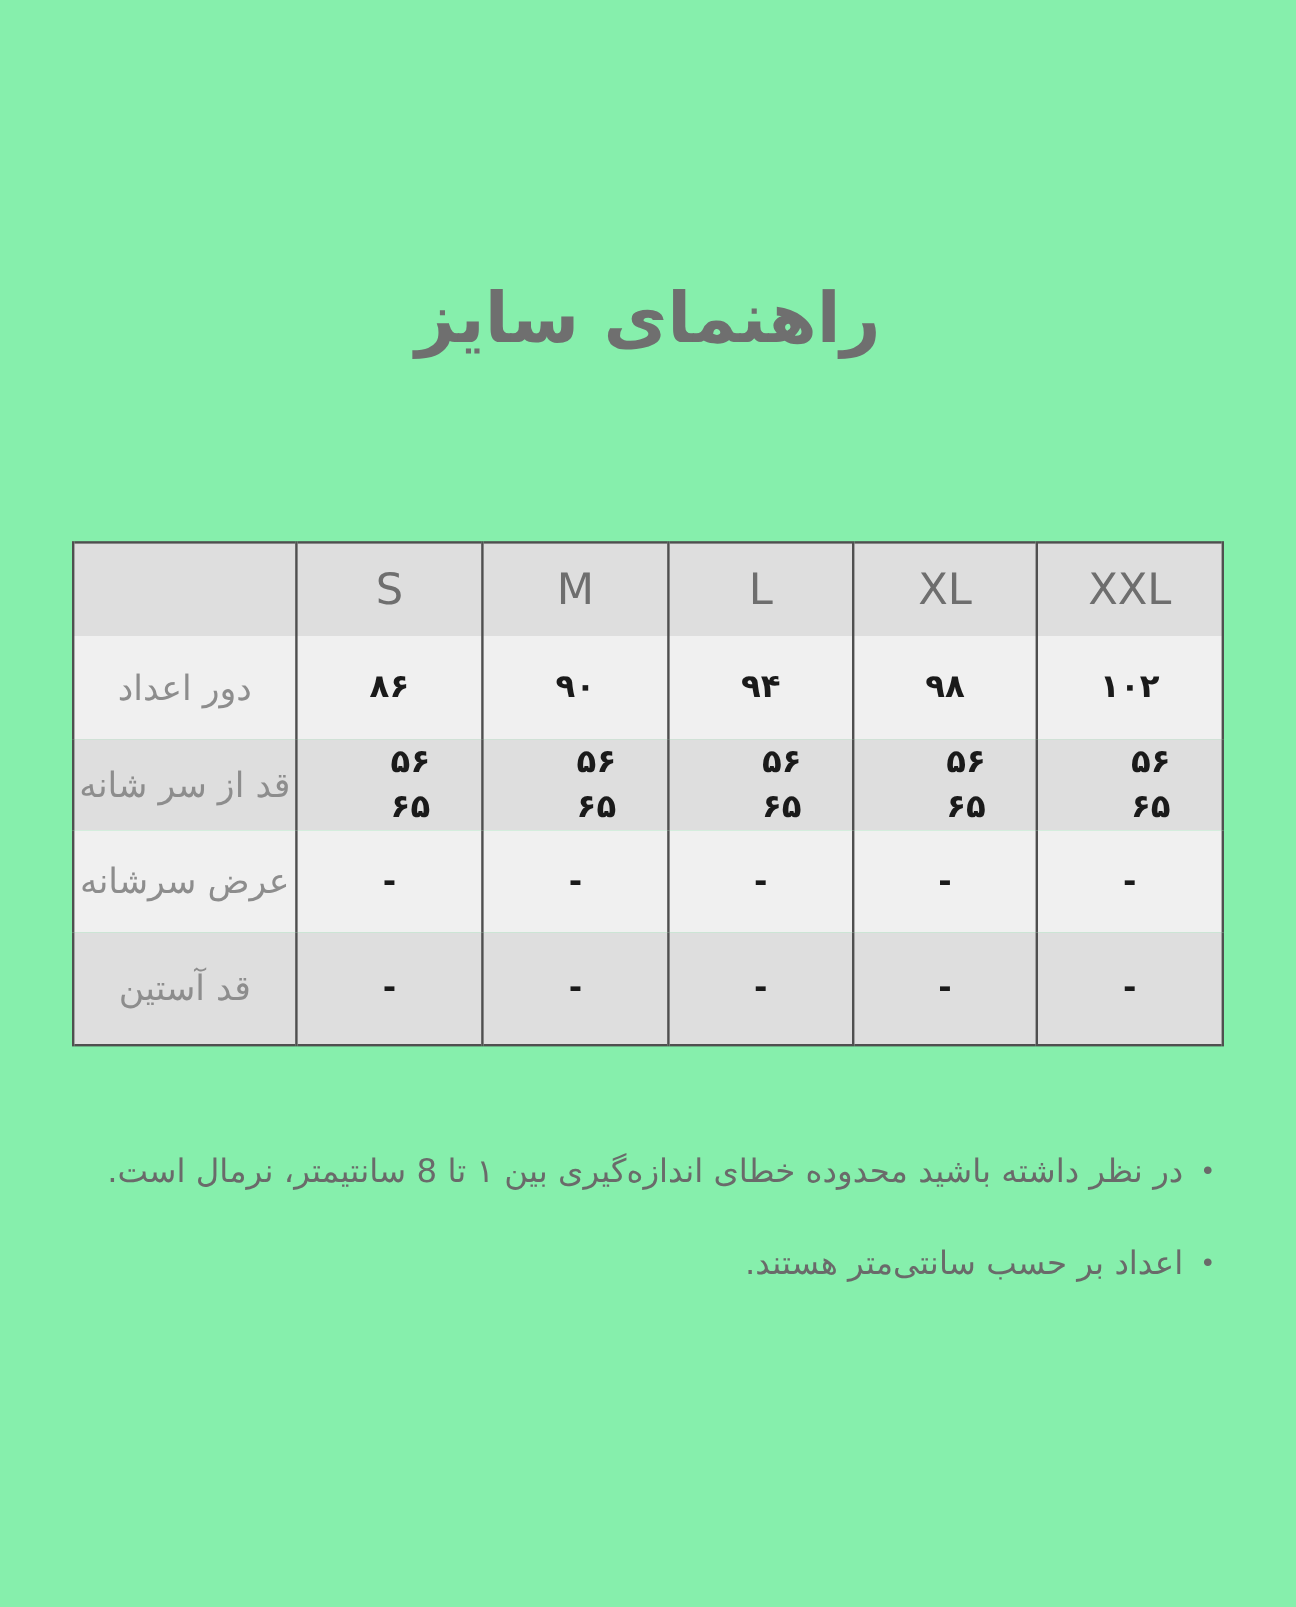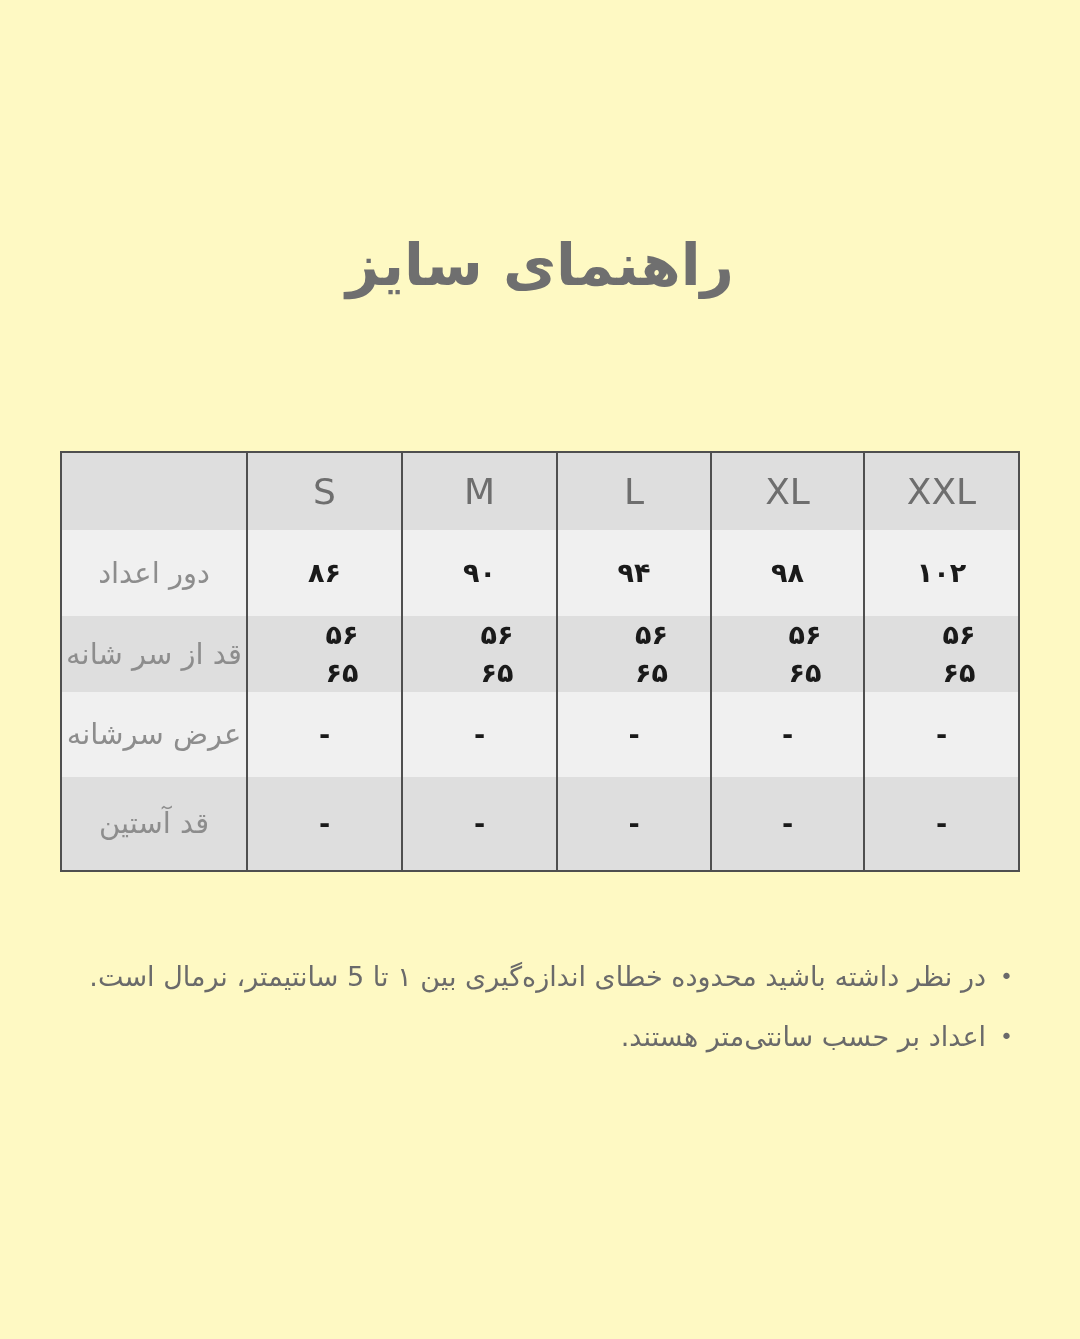--- a/index.html
+++ b/index.html
@@ -7,21 +7,21 @@
   body {
     font-family: "DejaVu Sans", sans-serif;
     width: 1080px;
     height: 1339px;
     overflow: hidden;
   }
   .page {
     position: relative;
     width: 1080px;
     height: 1339px;
-    background: #fef9c3;
+    background: #86efac;
   }
   .title {
     padding-top: 232px;
     text-align: center;
     direction: rtl;
     font-size: 58px;
     line-height: 1.15;
     font-weight: bold;
     color: #6f6f6f;
   }
@@ -72,21 +72,21 @@
     direction: rtl;
     text-align: right;
     padding-right: 6px;
   }
   .note {
     font-size: 27px;
     line-height: 34px;
     color: #6a6a6a;
     white-space: nowrap;
   }
-  .note + .note { margin-top: 26px; }
+  .note + .note { margin-top: 43px; }
   .bullet {
     display: inline-block;
     font-size: 22px;
     margin-left: 14px;
     vertical-align: 2px;
     color: #6a6a6a;
   }
 </style>
 </head>
 <body>
@@ -160,20 +160,20 @@
         <td class="val">-</td>
         <td class="val">-</td>
         <td class="val">-</td>
         <td class="val">-</td>
       </tr>
     </tbody>
   </table>
 
   <div class="notes">
     <div class="note">
-      <span class="bullet">•</span><span>در نظر داشته باشید محدوده خطای اندازه‌گیری بین ۱ تا 5 سانتیمتر، نرمال است.</span>
+      <span class="bullet">•</span><span>در نظر داشته باشید محدوده خطای اندازه‌گیری بین ۱ تا 8 سانتیمتر، نرمال است.</span>
     </div>
     <div class="note">
       <span class="bullet">•</span><span>اعداد بر حسب سانتی‌متر هستند.</span>
     </div>
   </div>
 
 </div>
 
 </body></html>

